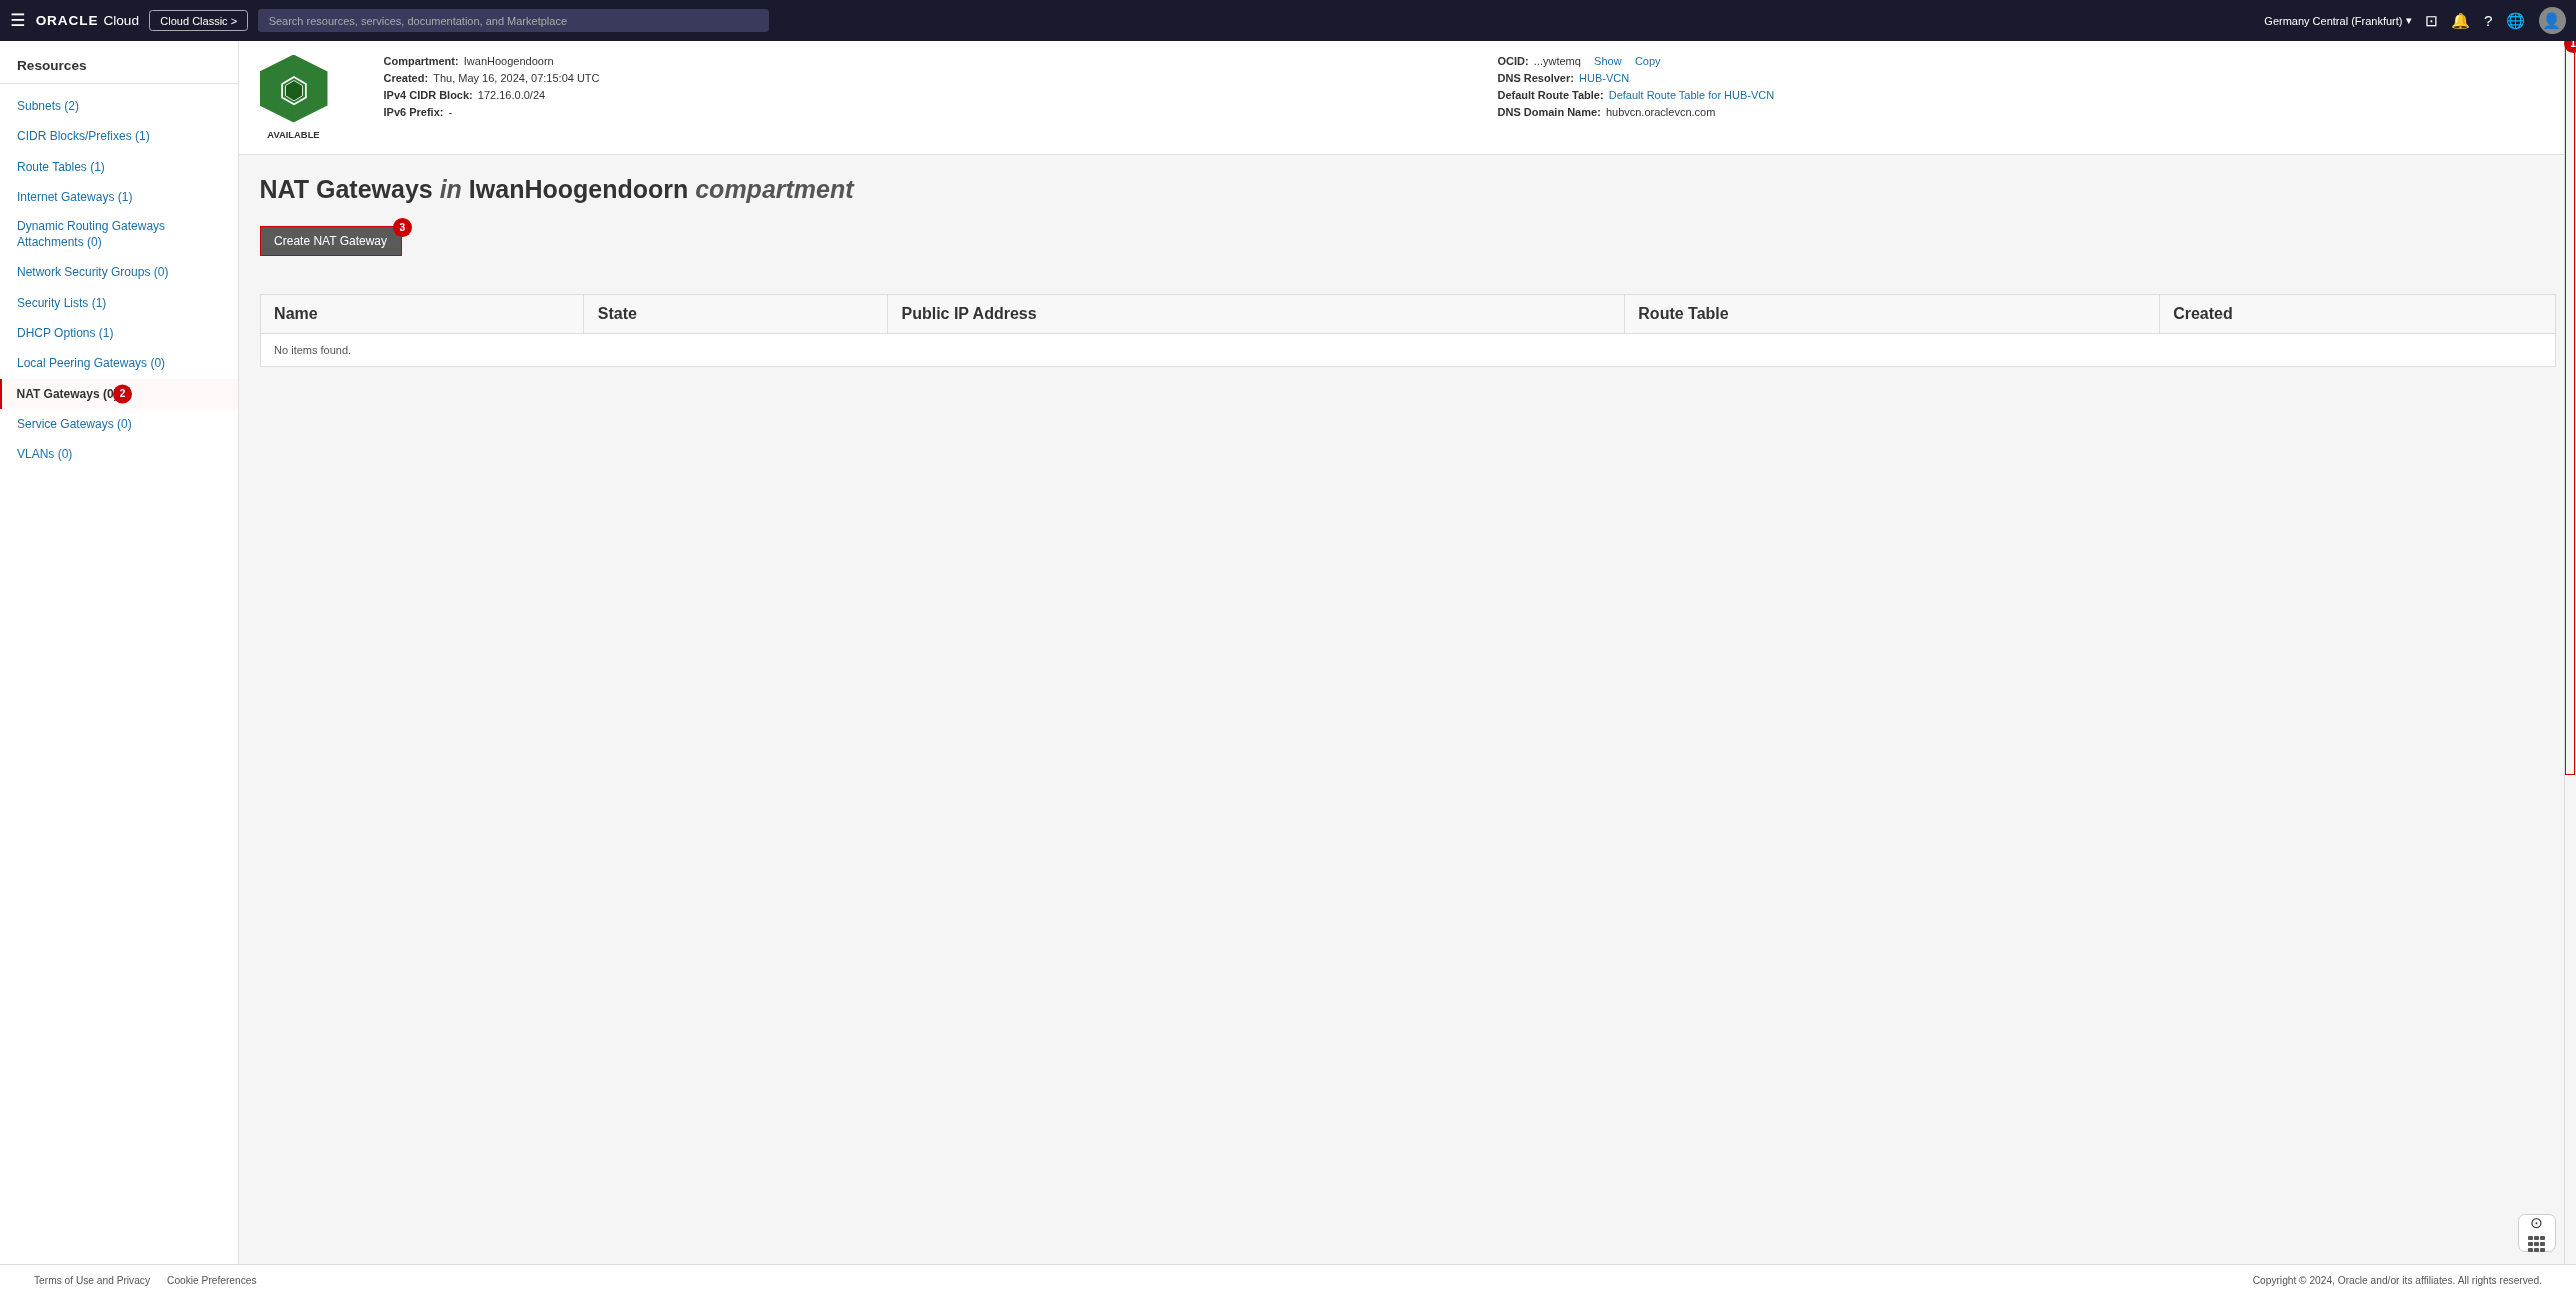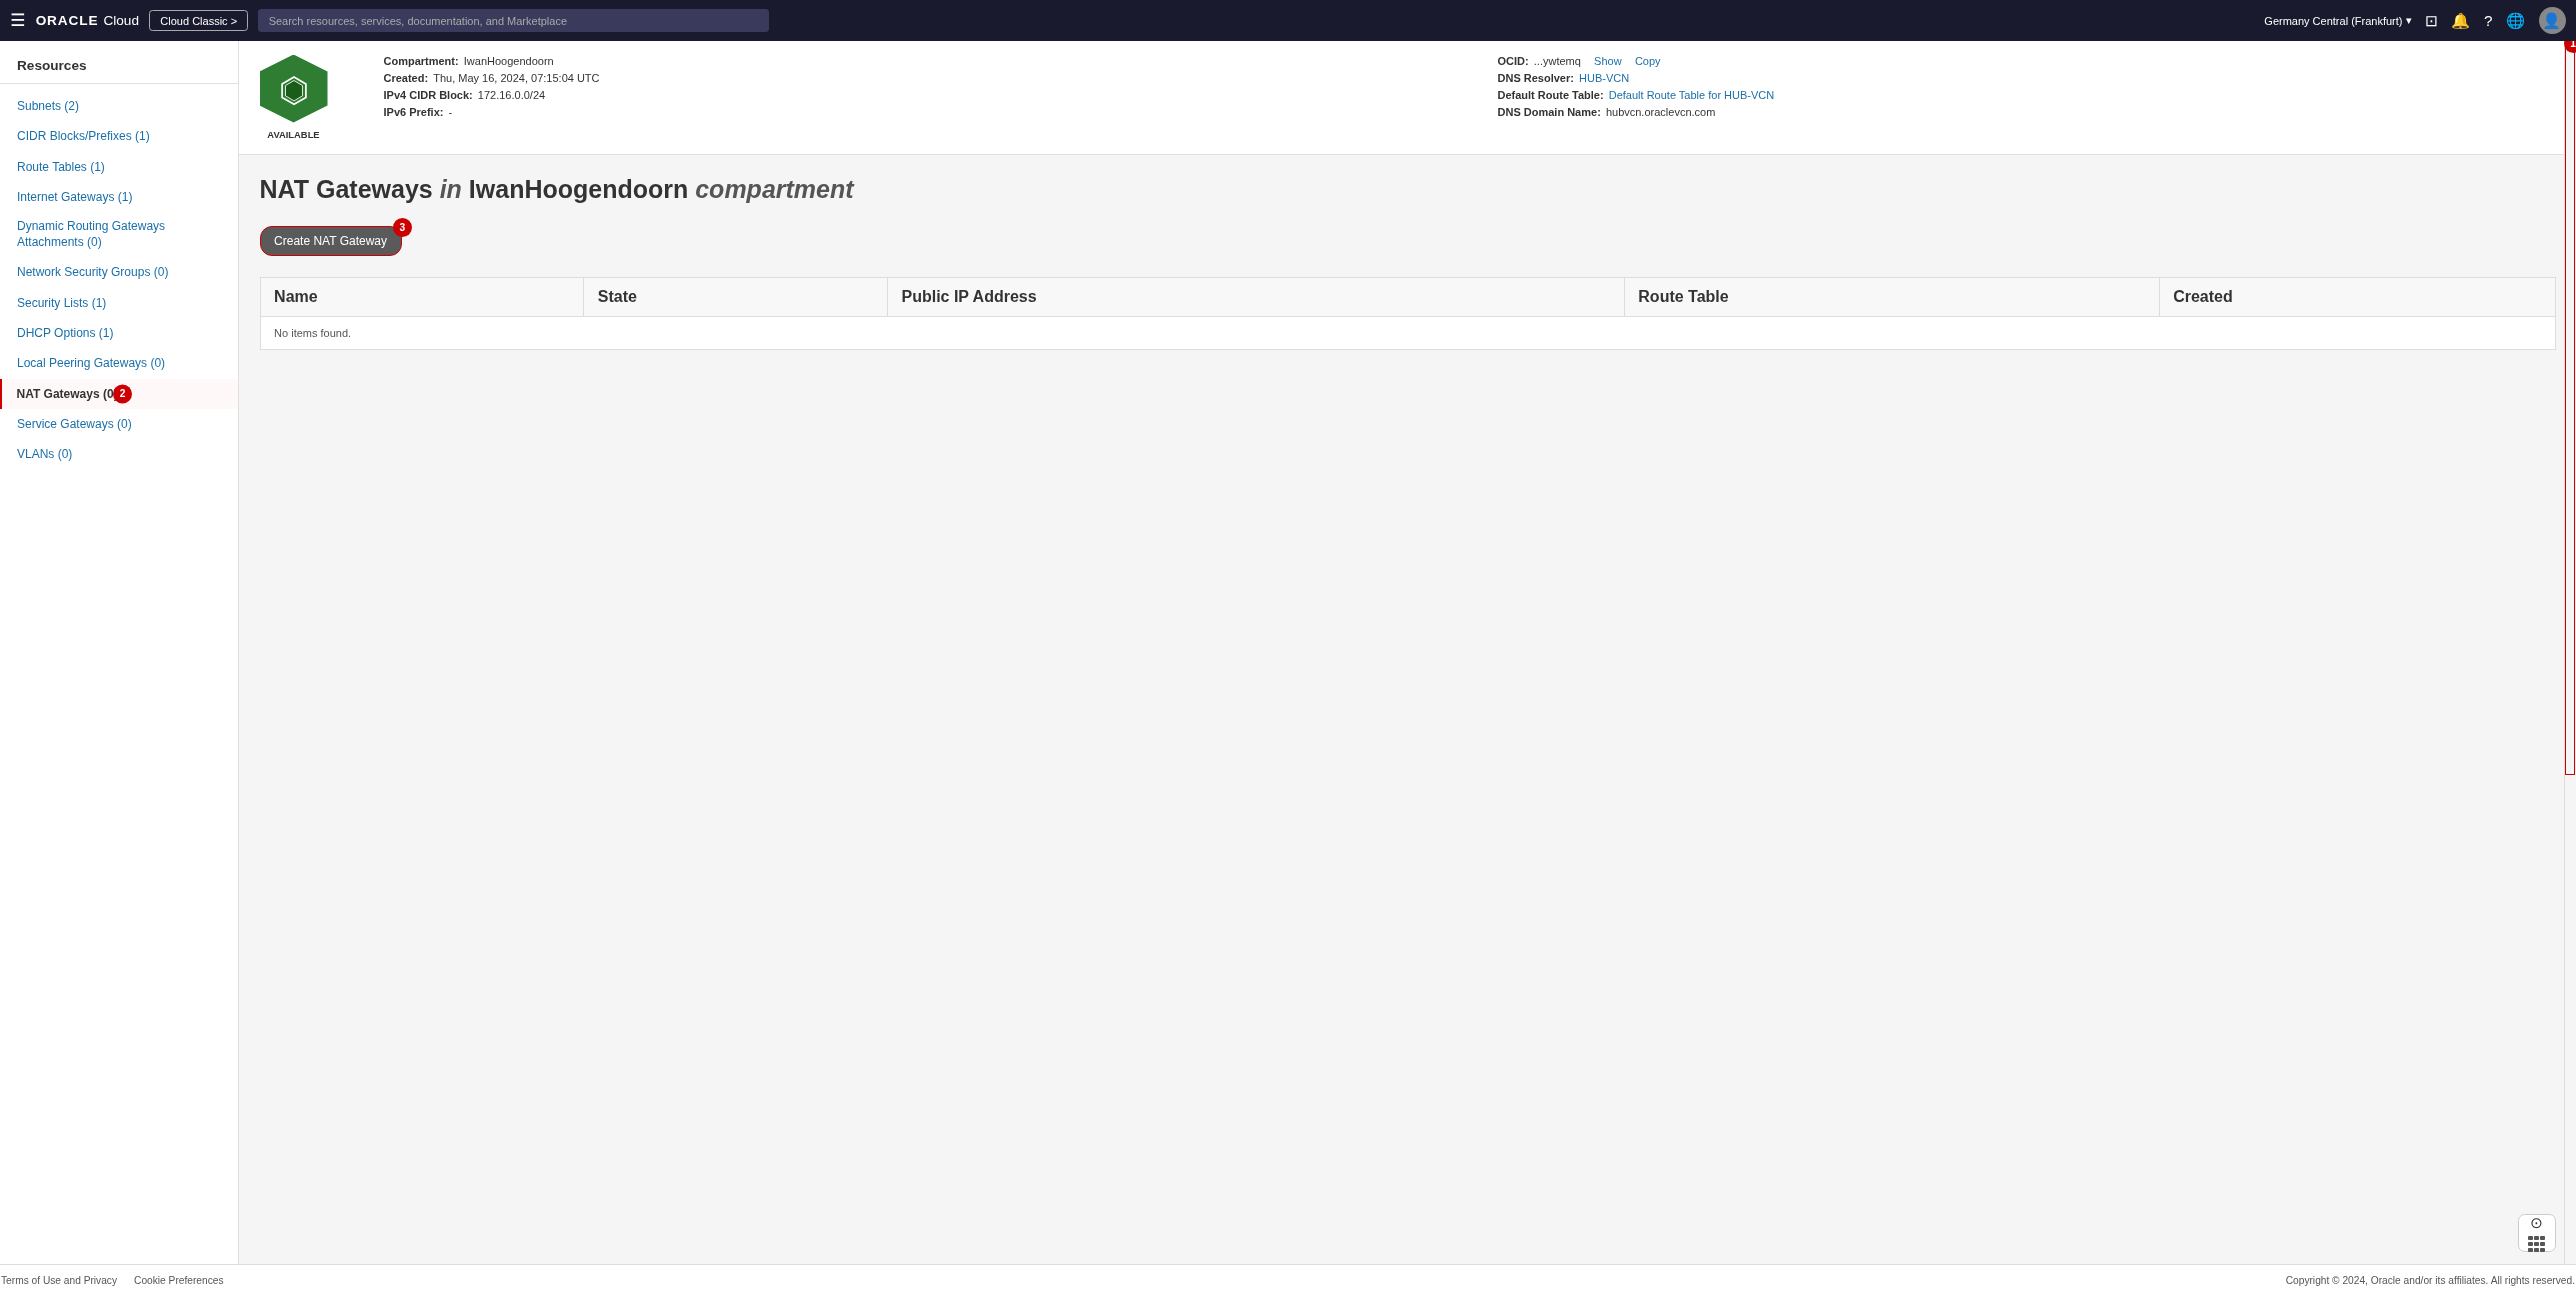--- a/index.html
+++ b/index.html
@@ -74,21 +74,21 @@
     
     .nat-section { padding: 20.5px 20.5px 0; }
     .section-title {
       font-size: 25px; font-weight: 700; color: #333; margin-bottom: 22px;
     }
     .section-title .compartment-italic { font-style: italic; color: #555; }
 
     
     .create-btn {
       background: #5a5a5a; color: white; border: none; padding: 6.8px 13.6px;
-      font-size: 12px; cursor: pointer; border-radius: 12px; margin-bottom: 7px;
+      font-size: 12px; cursor: pointer; border-radius: 0; margin-bottom: 24px;
       position: relative; border: 1.7px solid #c00;
     }
 
     
     .data-table { width: 100%; border-collapse: collapse; background: white; border: 0.9px solid #ddd; }
     .data-table th {
       background: #f8f8f8; border: 0.9px solid #ddd; padding: 10.2px 13.6px;
       text-align: left; font-weight: 600; font-size: 16px; color: #333;
     }
     .data-table td {
@@ -123,21 +123,21 @@
       position: absolute;
     }
     .badge-2 { left: 111px; top: 50%; transform: translateY(-50%); }
     .badge-3 { top: -8.5px; right: -10.2px; }
 
     
     .footer {
       position: fixed; bottom: 0; left: 0; right: 0; height: 31px;
       background: white; border-top: 0.9px solid #ddd;
       display: flex; align-items: center; justify-content: space-between;
-      padding: 0 1px; font-size: 10.2px; color: #555; z-index: 100;
+      padding: 0 34px; font-size: 10.2px; color: #555; z-index: 100;
     }
     .footer-links { display: flex; gap: 17px; }
     .footer-link { color: #555; cursor: pointer; text-decoration: none; }
 
     
     .help-btn {
       position: fixed; right: 20.5px; bottom: 43px;
       width: 38px; height: 38px; background: white;
       border: 1.7px solid #ccc; border-radius: 6.8px;
       display: flex; align-items: center; justify-content: center;

